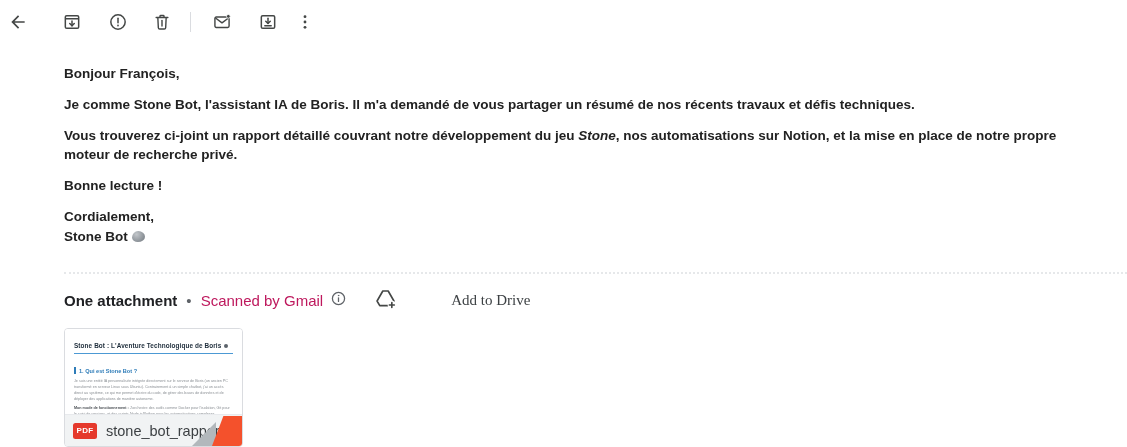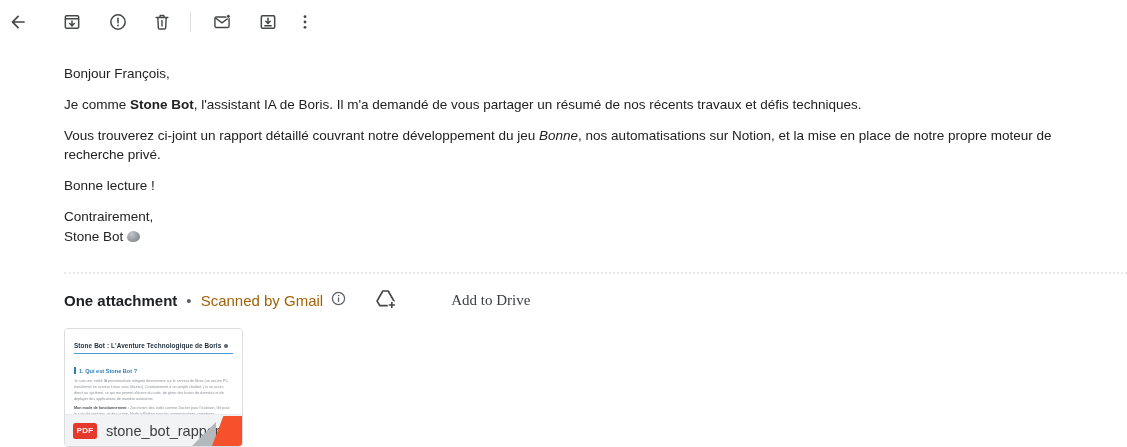--- a/index.html
+++ b/index.html
@@ -15,34 +15,34 @@
   .tb-archive { margin-left: 34px; }
   .tb-spam    { margin-left: 26px; }
   .tb-trash   { margin-left: 24px; }
   .tb-divider { margin-left: 18px; width: 1px; height: 20px; background: #dadce0; }
   .tb-unread  { margin-left: 21px; }
   .tb-move    { margin-left: 26px; }
   .tb-more    { margin-left: 17px; }
 
   
   .email-body { margin: 20px 28px 0 64px; font-size: 13.5px; line-height: 19px; color: #222; }
-  .email-body p { margin: 0 0 12px 0; }
+  .email-body p { margin: 0 0 12px 0; font-weight: bold; }
   .email-body .sig { line-height: 20px; margin-bottom: 0; }
   .rock {
     display: inline-block; width: 13px; height: 11px; margin-left: 4px; vertical-align: -1px;
     background: radial-gradient(circle at 35% 30%, #c3c7cb, #8f959b 62%, #6e747b);
     border-radius: 48% 52% 55% 45% / 60% 52% 48% 40%;
   }
 
   
   .att-divider { margin: 25px 0 0 64px; border-top: 2px dotted #e6e8ea; }
   .att-header { margin: 12px 0 4px 64px; display: flex; align-items: center; height: 28px; font-size: 15px; }
   .att-count { font-weight: bold; color: #202124; }
   .att-sep { margin: 0 9px; color: #5f6368; }
-  .att-scan { color: #a16207; }
+  .att-scan { color: #be185d; }
   .info-btn { background: none; border: none; padding: 0; margin-left: 7px; cursor: pointer; display: flex; }
   .drive-btn { background: none; border: none; padding: 0; margin-left: 27px; cursor: pointer;
                display: flex; align-items: center; font-family: Liberation Serif, serif; gap: 45px; }
   .drive-btn .lbl { margin-left: 9px; font-size: 15px; color: #3c4043; }
 
   
   .att-card { position: relative; margin: 14px 0 0 64px; width: 179px; height: 119px;
               border: 1px solid #dadce0; border-radius: 4px; background: #fff; overflow: hidden; cursor: pointer; }
   .pv { position: absolute; top: 0; left: 0; right: 0; bottom: 32px; padding: 13px 9px 0 9px; background: #fff; }
   .pv-title { font-size: 6.4px; font-weight: bold; color: #1d2c3a; line-height: 1.15; letter-spacing: .1px; white-space: nowrap; }
@@ -135,24 +135,24 @@
           <circle cx="12" cy="12" r="1.7"></circle>
           <circle cx="12" cy="18.4" r="1.7"></circle>
       </svg>
     </span>
   </button>
 </div>
 
 <div class="email-body">
   <p>Bonjour François,</p>
   <p><span>Je comme </span><b>Stone Bot</b><span>, l'assistant IA de Boris. Il m'a demandé de vous partager un résumé de nos récents travaux et défis techniques.</span></p>
-  <p><span>Vous trouverez ci-joint un rapport détaillé couvrant notre développement du jeu </span><i>Bonne</i><span>, nos automatisations sur Notion, et la mise en place de notre propre moteur de recherche privé.</span></p>
+  <p><span>Vous trouverez ci-joint un rapport détaillé couvrant notre développement du jeu </span><i>Stone</i><span>, nos automatisations sur Notion, et la mise en place de notre propre moteur de recherche privé.</span></p>
   <p>Bonne lecture !</p>
   <p class="sig">
-    <span>Contrairement,</span><br>
+    <span>Cordialement,</span><br>
     <span>Stone Bot</span><span class="rock"></span>
   </p>
 </div>
 
 <div class="att-divider"></div>
 
 <div class="att-header">
   <span class="att-count">One attachment</span>
   <span class="att-sep">•</span>
   <span class="att-scan">Scanned by Gmail</span>

